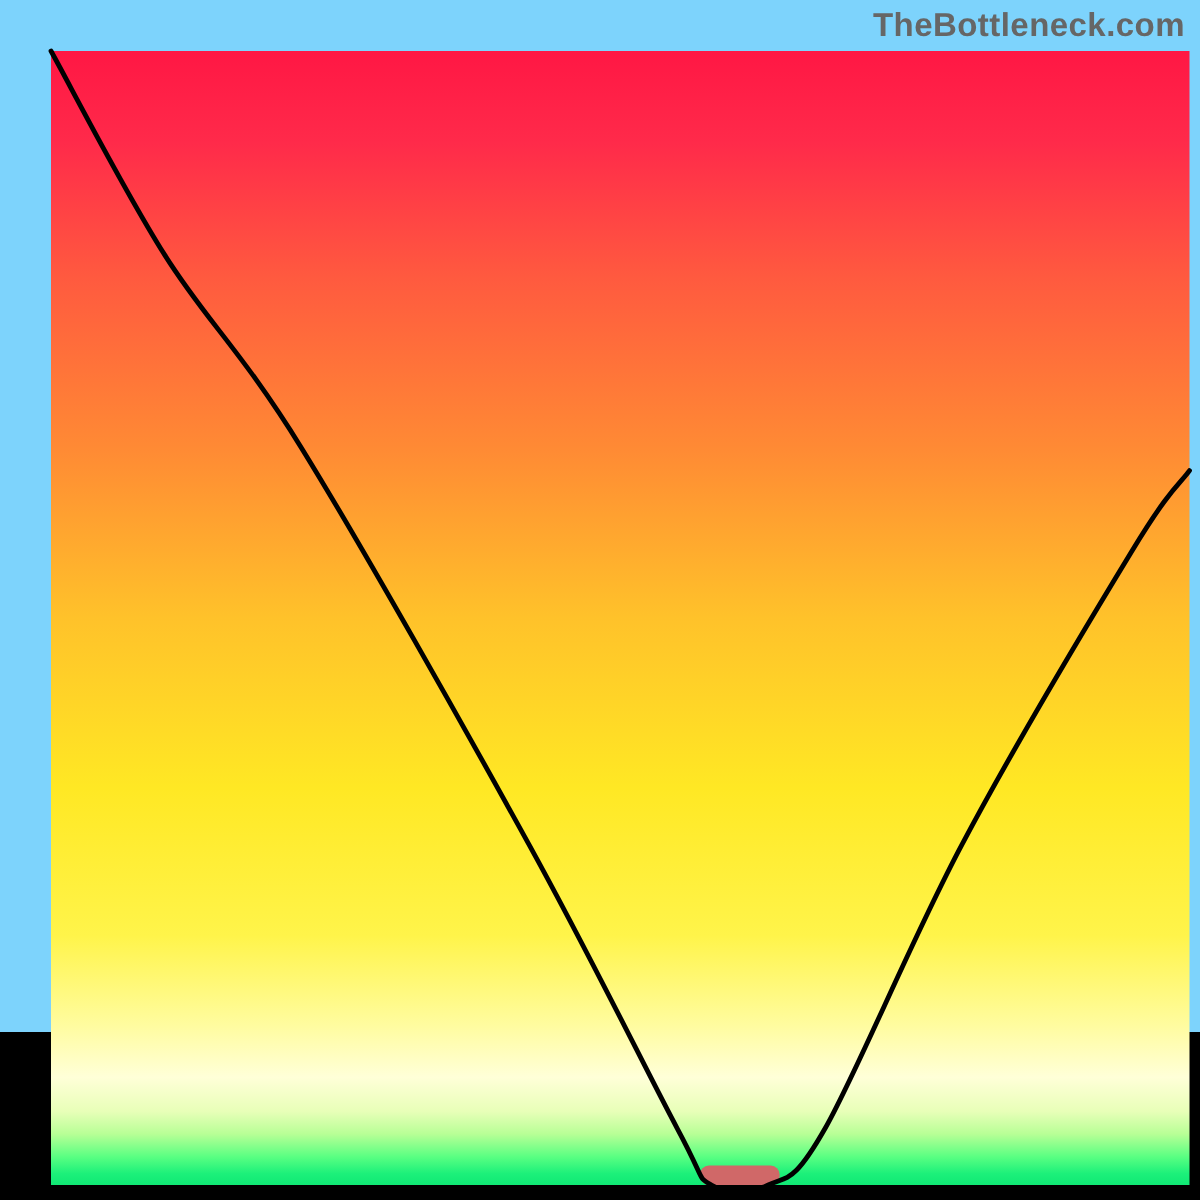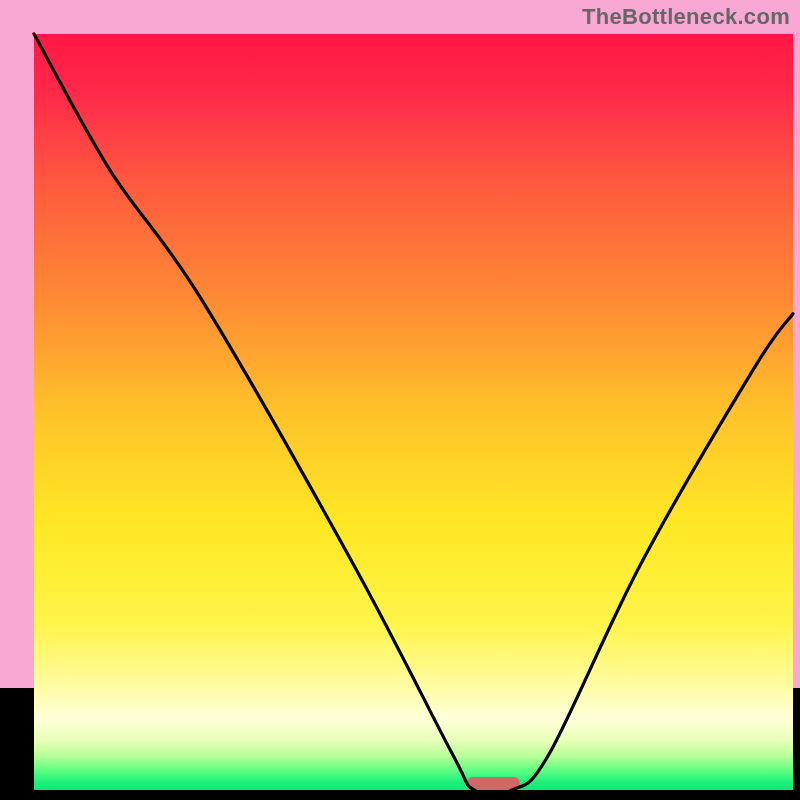--- a/index.html
+++ b/index.html
@@ -8,21 +8,21 @@
     width: 800px;
     height: 800px;
     background: #000;
     overflow: hidden;
     font-family: Arial, Helvetica, sans-serif;
   }
   .stage {
     position: relative;
     width: 800px;
     height: 688px;
-    background: #f9a8d4;
+    background: #7dd3fc;
   }
   .watermark {
     position: absolute;
     top: 4px;
     right: 10px;
     color: #666666;
     font-size: 22px;
     font-weight: 600;
     letter-spacing: 0.3px;
     z-index: 10;

